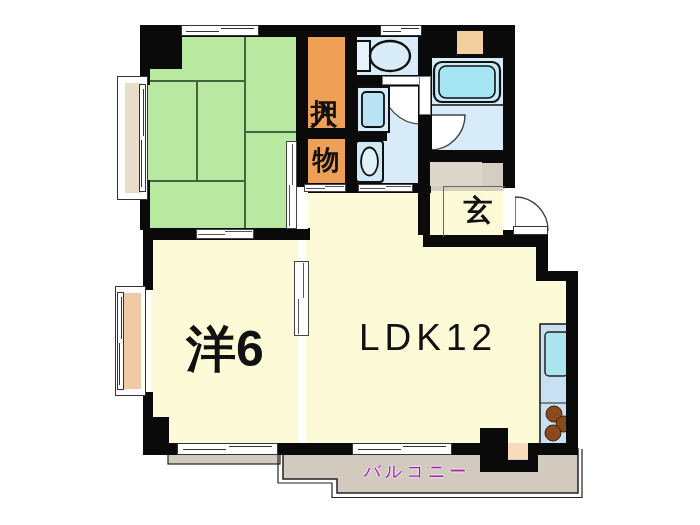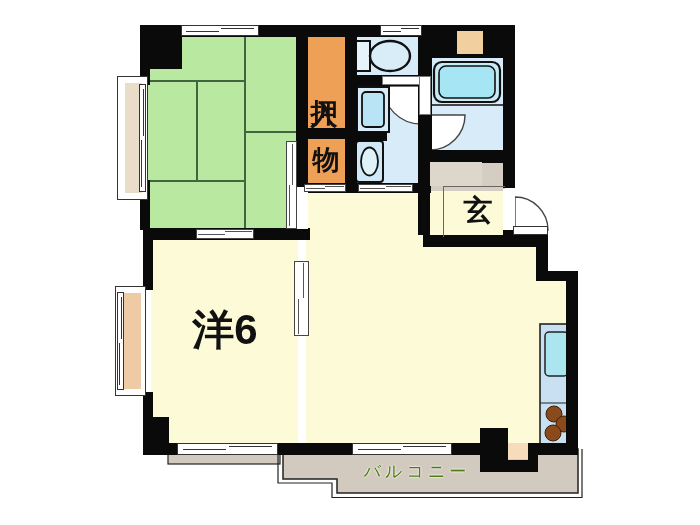--- a/index.html
+++ b/index.html
@@ -178,16 +178,17 @@
     <div class="fill" style="left:8px;top:6px;width:17px;height:96px;background:#eecaa5;"></div>
     <div class="vwin" style="left:1px;top:5px;width:7px;height:98px;">
         <div class="p1"></div>
         <div class="p2"></div>
       </div>
   </div>
 
   <div class="lbl" style="left:305px;top:38px;width:38px;height:78px;font-size:27px;writing-mode:vertical-rl;">押入</div>
   <div class="lbl" style="left:305px;top:143px;width:42px;height:34px;font-size:27px;">物</div>
   <div class="lbl" style="left:458px;top:194px;width:40px;height:34px;font-size:29px;">玄</div>
-  <div class="lbl" style="left:175px;top:309px;width:100px;height:42px;font-size:42px;">洋6</div>
-  <div class="lbl" style="left:350px;top:461px;width:134px;height:20px;font-size:17px;font-weight:500;letter-spacing:4px;color:#4d7c0f;text-shadow:0 0 2px #fff,0 0 2px #fff;">バルコニー</div>
+  <div class="lbl" style="left:175px;top:328px;width:100px;height:42px;font-size:50px;">洋6</div>
+  <div class="lbl" style="left:344px;top:317px;width:168px;height:42px;font-size:37px;font-weight:500;letter-spacing:5px;">LDK12</div>
+  <div class="lbl" style="left:350px;top:461px;width:134px;height:20px;font-size:17px;font-weight:500;letter-spacing:4px;color:#a21caf;text-shadow:0 0 2px #fff,0 0 2px #fff;">バルコニー</div>
 
 </div>
 
 </body></html>

